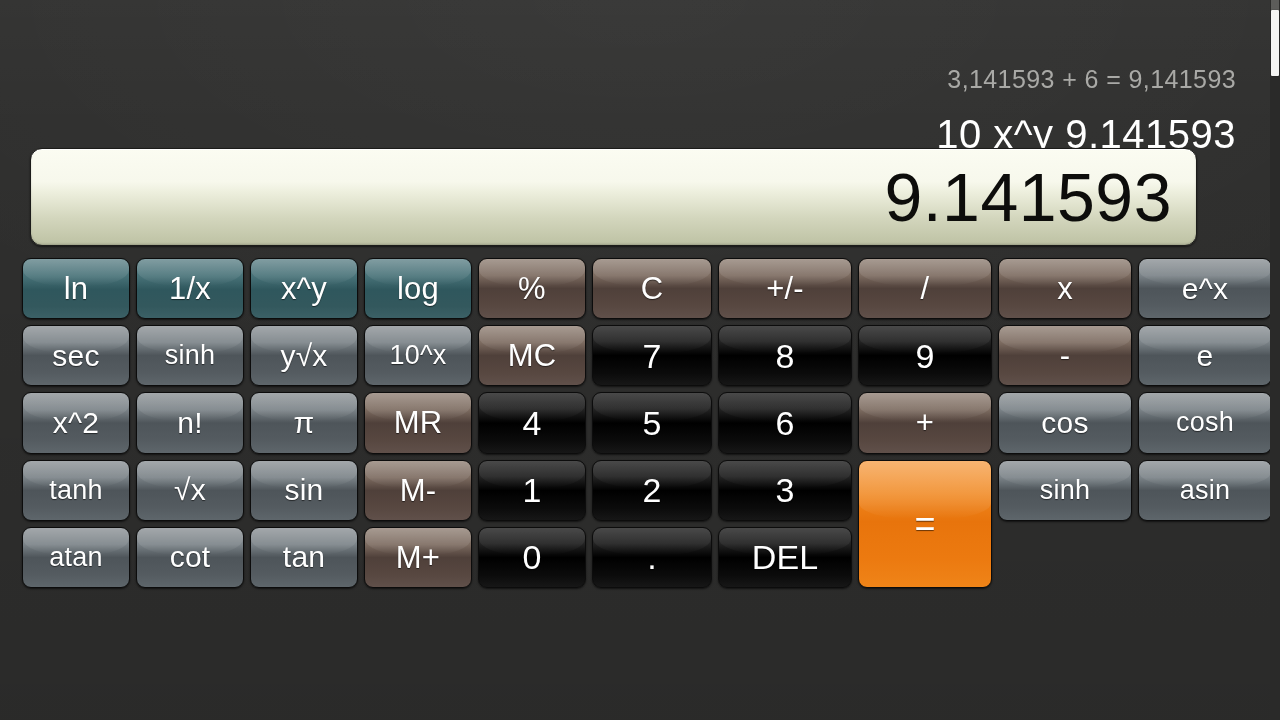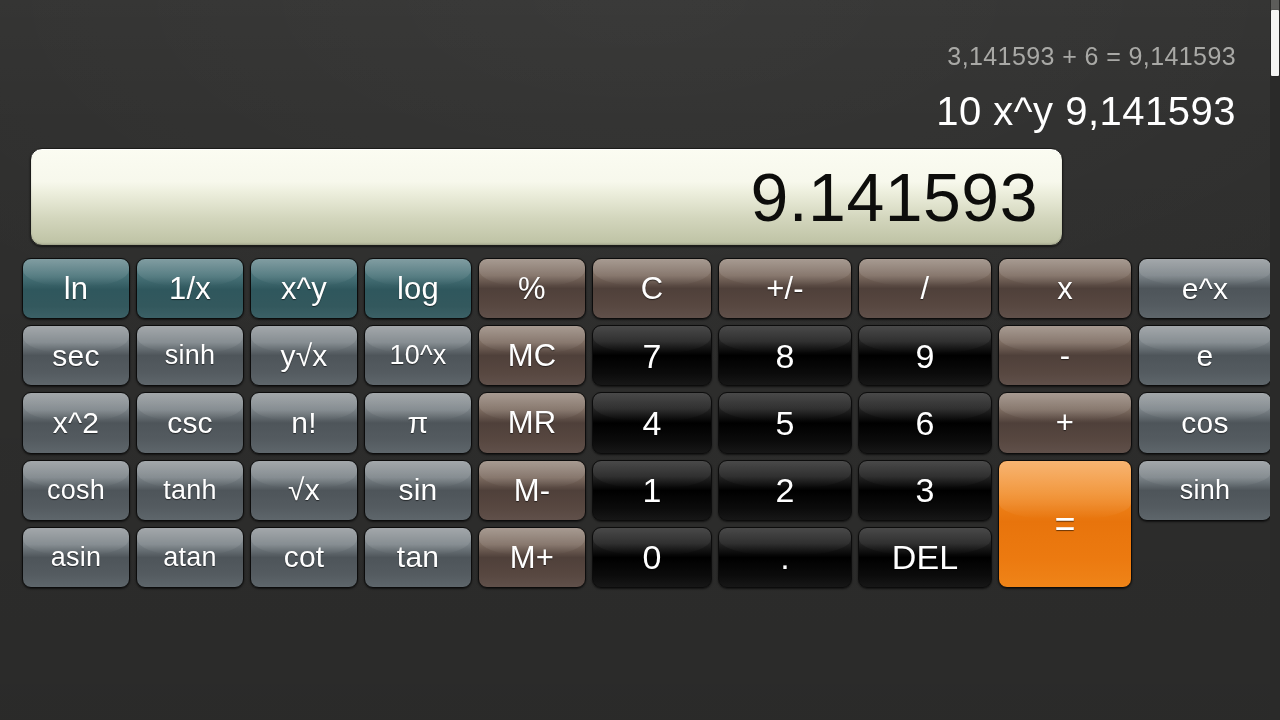--- a/index.html
+++ b/index.html
@@ -61,39 +61,39 @@
     left: 0;
     top: 0;
     width: 1248px;
     padding-right: 12px;
     text-align: right;
   }
   #history-line {
     font-size: 25px;
     color: #a9a9a6;
     letter-spacing: 0.4px;
-    padding-top: 44px;
+    padding-top: 67px;
     line-height: 1;
     white-space: nowrap;
   }
   #expression-line {
     font-size: 40px;
     color: #ffffff;
     letter-spacing: 0.5px;
     padding-top: 22px;
     line-height: 1;
     white-space: nowrap;
   }
 
   
   #display {
     position: absolute;
     left: 30px;
     top: 148px;
-    width: 1033px;
+    width: 1167px;
     height: 98px;
     border-radius: 12px;
     background:
       linear-gradient(180deg,
         #fbfcf2 0%,
         #f7f8ec 34%,
         #eceedc 46%,
         #d3d6bd 72%,
         #c2c6a9 94%,
         #bcc0a3 100%);
@@ -270,23 +270,20 @@
     <div class="key brown">
       <span class="lbl">-</span>
     </div>
     <div class="key gray">
       <span class="lbl">e</span>
     </div>
     <div class="key gray">
       <span class="lbl">x^2</span>
     </div>
     <div class="key gray">
-      <span class="lbl">csc</span>
-    </div>
-    <div class="key gray">
       <span class="lbl">n!</span>
     </div>
     <div class="key gray">
       <span class="lbl">π</span>
     </div>
     <div class="key brown">
       <span class="lbl">MR</span>
     </div>
     <div class="key black">
       <span class="lbl">4</span>

